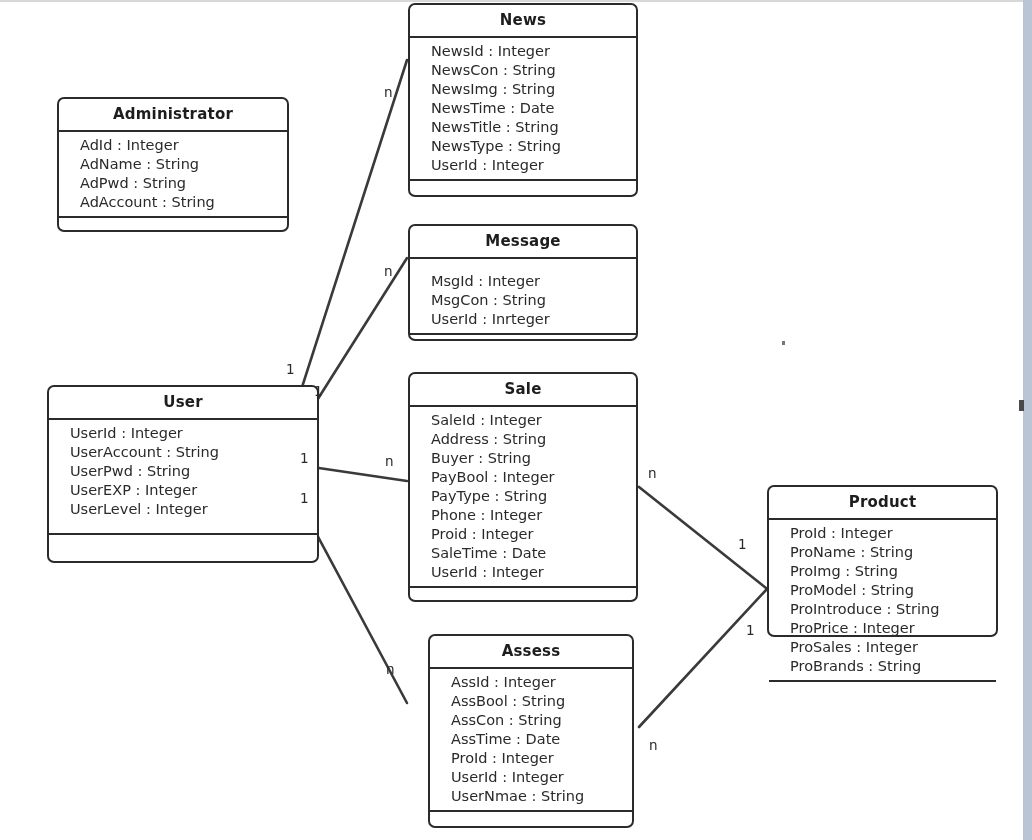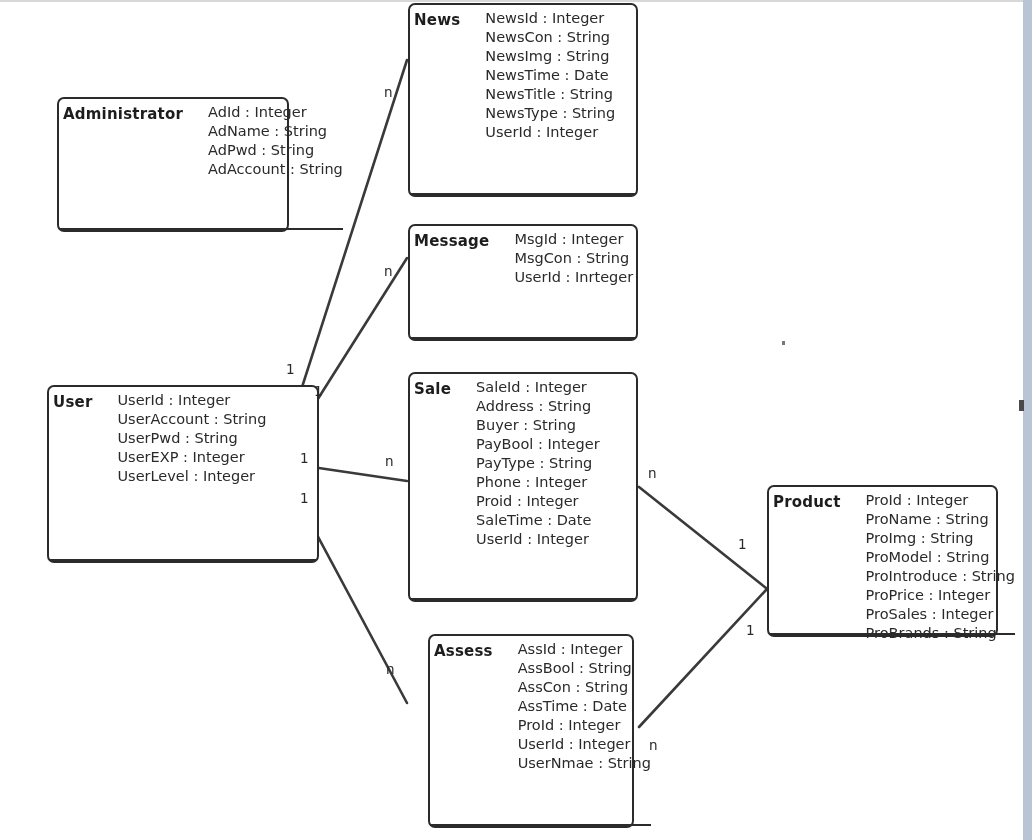--- a/index.html
+++ b/index.html
@@ -64,21 +64,21 @@
   }
 
   
   .uml-class {
     position: absolute;
     box-sizing: border-box;
     background: #ffffff;
     border: 2px solid #2b2b2b;
     border-radius: 7px;
     display: flex;
-    flex-direction: row;
+    flex-direction: column;
   }
   .uml-name {
     text-align: center;
     font-weight: bold;
     font-size: 15px;
     color: #1d1d1d;
     padding: 6px 4px 7px 4px;
     border-bottom: 2px solid #2b2b2b;
     letter-spacing: 0.2px;
   }
@@ -150,21 +150,21 @@
           <div class="uml-attr">NewsId : Integer</div>
           <div class="uml-attr">NewsCon : String</div>
           <div class="uml-attr">NewsImg : String</div>
           <div class="uml-attr">NewsTime : Date</div>
           <div class="uml-attr">NewsTitle : String</div>
           <div class="uml-attr">NewsType : String</div>
           <div class="uml-attr">UserId : Integer</div>
         </div>
         <div class="uml-ops"></div>
       </div>
-      <div class="uml-class" style="left: 408px; top: 224px; width: 230px; height: 117px;">
+      <div class="uml-class" style="left: 408px; top: 224px; width: 230px; height: 117px; gap: 9px;">
         <div class="uml-name">Message</div>
         <div class="uml-attrs">
           <div class="uml-attr">MsgId : Integer</div>
           <div class="uml-attr">MsgCon : String</div>
           <div class="uml-attr">UserId : Inrteger</div>
         </div>
         <div class="uml-ops"></div>
       </div>
       <div class="uml-class" style="left: 408px; top: 372px; width: 230px; height: 230px;">
         <div class="uml-name">Sale</div>

